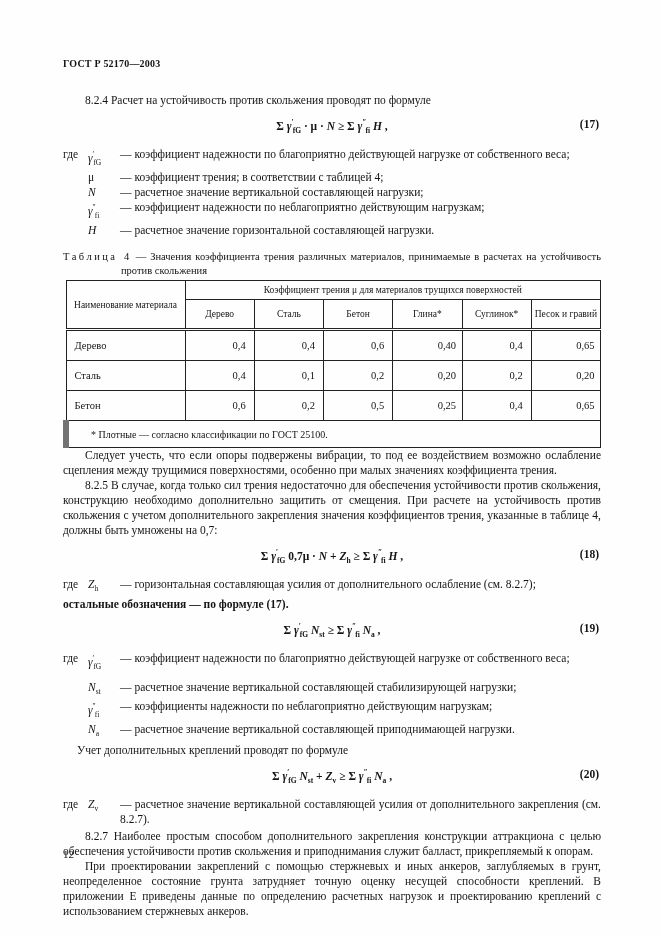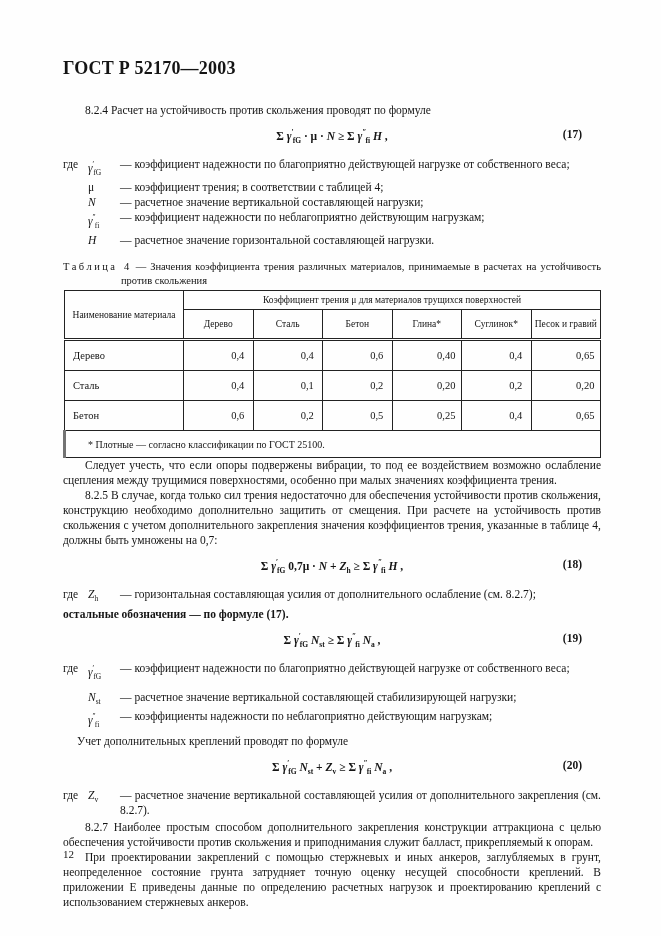--- a/index.html
+++ b/index.html
@@ -3,27 +3,27 @@
 <meta charset="utf-8">
 <style>
   html,body{margin:0;padding:0;}
   body{
     width:661px;height:936px;background:#ffffff;color:#141414;
     font-family:"Liberation Serif","DejaVu Serif",serif;
     -webkit-font-smoothing:antialiased;
   }
   .page{position:relative;width:661px;height:936px;background:#fefefe;overflow:hidden;}
   .content{position:absolute;left:63px;top:58px;width:538px;}
-  .doc-header{font-weight:bold;font-size:18px;letter-spacing:.2px;margin:0 0 24px 0;}
+  .doc-header{font-weight:bold;font-size:10px;letter-spacing:.2px;margin:0 0 24px 0;}
   p.body{
     margin:0;font-size:11.5px;line-height:15px;text-align:justify;text-indent:22px;
   }
   .formula-row{position:relative;margin:10px 0 9px 0;height:20px;font-size:11.5px;font-weight:bold;}
   .formula-expr{position:absolute;left:0;right:0;text-align:center;white-space:nowrap;}
-  .formula-num{position:absolute;right:19px;top:0;font-size:11.5px;}
+  .formula-num{position:absolute;right:2px;top:0;font-size:11.5px;}
   i{font-style:italic;}
   sup{font-size:7.5px;vertical-align:super;margin-right:-1px;}
   sub{font-size:7.5px;vertical-align:sub;}
   .where-list{margin:1px 0 2px 0;font-size:11.5px;}
   .where-row{display:flex;line-height:15px;}
   .where-row.plain{display:block;font-weight:bold;}
   .w-lead{flex:none;width:25px;}
   .w-sym{flex:none;width:32px;white-space:nowrap;}
   .w-desc{flex:1;text-align:justify;}
   .tbl-caption{
@@ -33,21 +33,21 @@
   .cap-label{letter-spacing:2.5px;}
   table.t4{border-collapse:collapse;width:538px;table-layout:fixed;margin:2px 0 0 0;}
   table.t4 th,table.t4 td{border:1px solid #222;padding-left:40px;}
   table.t4 th{font-weight:normal;font-size:9.5px;line-height:12px;text-align:center;vertical-align:middle;padding:3px 2px;}
   table.t4 th.mat-h{width:114px;}
   tr.subhead th{border-bottom:3px double #222;height:22px;}
   th.mat-h{border-bottom:3px double #222 !important;}
   table.t4 td{font-size:10.5px;text-align:center;height:27px;vertical-align:middle;}
   table.t4 td.mat{text-align:left;padding-left:8px;}
   tr.footnote td{
-    border-left:3px solid #737373;border-right:1px solid #222;
+    border-left:6px solid #737373;border-right:1px solid #222;
     text-align:left;font-size:10px;height:24px;padding-left:22px;
   }
   .after-table{margin-top:10px;}
   .page-num{position:absolute;left:63px;top:848px;font-size:11px;}
 </style>
 </head>
 <body>
 
 <div class="page">
   <div class="content">
@@ -178,20 +178,25 @@
         <div class="where-row" style="margin-top: 6px;">
           <span class="w-lead"></span>
           <span class="w-sym"><i>N</i><sub>st</sub></span>
           <span class="w-desc">— расчетное значение вертикальной составляющей стабилизирующей нагрузки;</span>
         </div>
         <div class="where-row">
           <span class="w-lead"></span>
           <span class="w-sym"><i>γ</i><sup>″</sup><sub>fi</sub></span>
           <span class="w-desc">— коэффициенты надежности по неблагоприятно действующим нагрузкам;</span>
         </div>
+        <div class="where-row">
+          <span class="w-lead"></span>
+          <span class="w-sym"><i>N</i><sub>a</sub></span>
+          <span class="w-desc">— расчетное значение вертикальной составляющей приподнимающей нагрузки.</span>
+        </div>
       </div>
 
     <p class="body" style="text-indent:14px;">Учет дополнительных креплений проводят по формуле</p>
 
     <div class="formula-row">
       <span class="formula-expr">Σ <i>γ</i><sup>′</sup><sub>fG</sub> <i>N</i><sub>st</sub> + <i>Z</i><sub>v</sub> ≥ Σ <i>γ</i><sup>″</sup><sub>fi</sub> <i>N</i><sub>a</sub> ,</span>
       <span class="formula-num">(20)</span>
     </div>
 
     <div class="where-list">

